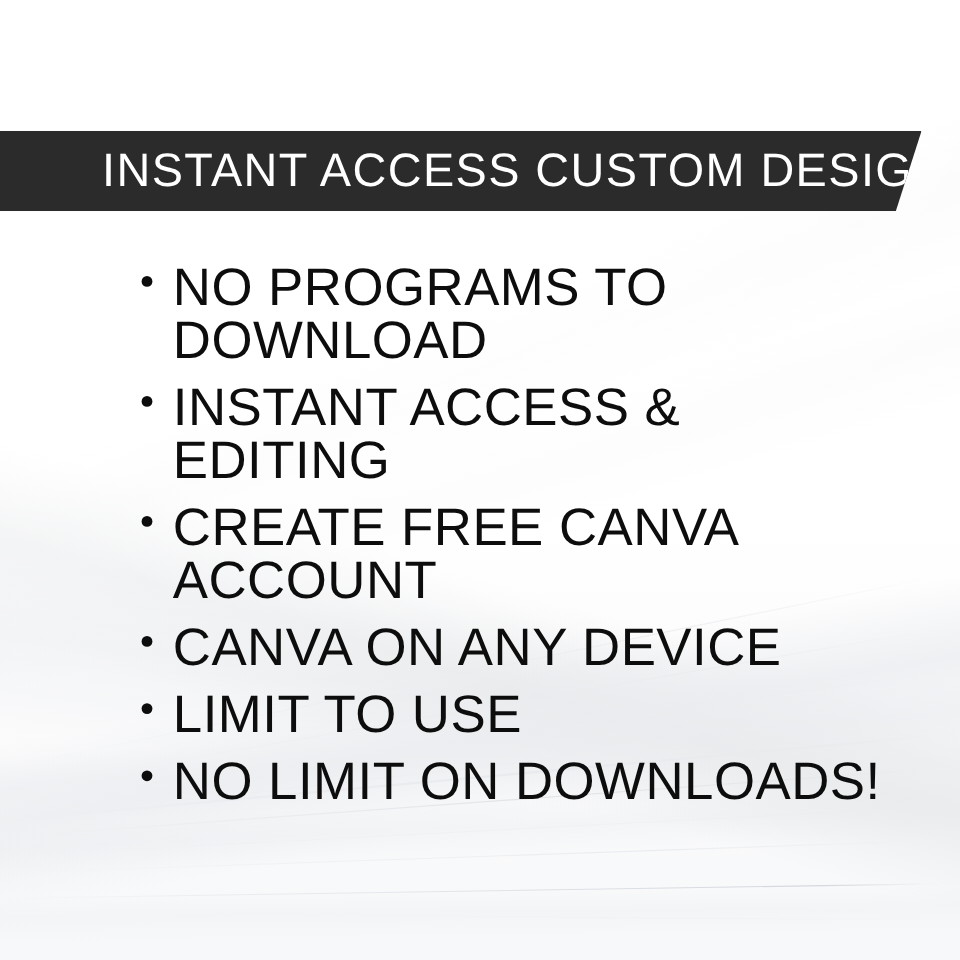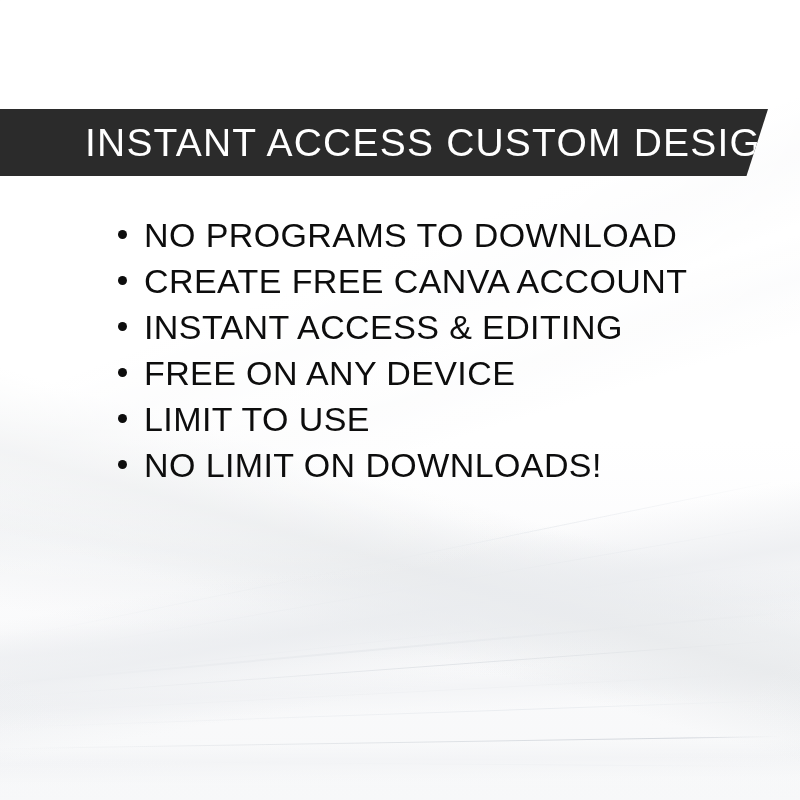--- a/index.html
+++ b/index.html
@@ -130,21 +130,21 @@
     padding: 0;
     list-style: none;
   }
 
   .feature-item {
     position: relative;
     padding-left: 26px;
     margin-bottom: 12px;
     color: #0d0d0d;
     font-family: "Liberation Sans", sans-serif;
-    font-size: 34px;
+    font-size: 44px;
     font-weight: 400;
     letter-spacing: 0.4px;
     line-height: 1.0;
   }
 
   .feature-item:last-child { margin-bottom: 16px; }
 
   .feature-item::before {
     content: "";
     position: absolute;
@@ -195,27 +195,27 @@
 
   <div class="banner">
     <div class="banner-title">INSTANT ACCESS CUSTOM DESIGNS</div>
   </div>
 
   <ul class="feature-list">
     <li class="feature-item">
       <span class="feature-text">NO PROGRAMS TO DOWNLOAD</span>
     </li>
     <li class="feature-item">
+      <span class="feature-text">INSTANT ACCESS &amp; EDITING</span>
+    </li>
+    <li class="feature-item">
       <span class="feature-text">CREATE FREE CANVA ACCOUNT</span>
     </li>
     <li class="feature-item">
-      <span class="feature-text">INSTANT ACCESS &amp; EDITING</span>
-    </li>
-    <li class="feature-item">
-      <span class="feature-text">FREE ON ANY DEVICE</span>
+      <span class="feature-text">CANVA ON ANY DEVICE</span>
     </li>
     <li class="feature-item">
       <span class="feature-text">LIMIT TO USE</span>
     </li>
     <li class="feature-item">
       <span class="feature-text">NO LIMIT ON DOWNLOADS!</span>
     </li>
   </ul>
 
 </div>

